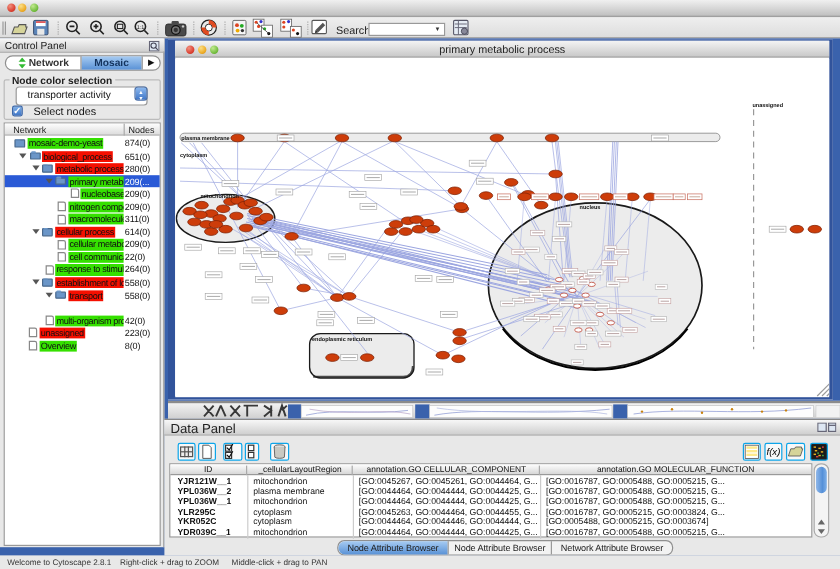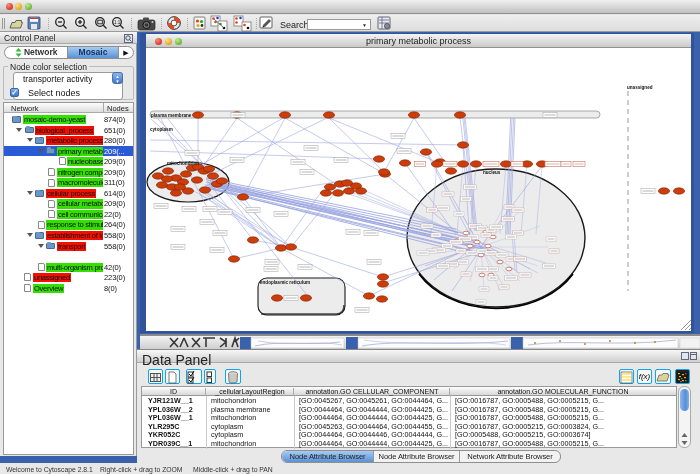--- a/index.html
+++ b/index.html
@@ -15,22 +15,22 @@
 #desktop{position:absolute;left:0;top:32px;width:700px;height:431px;background:#3a62ac}
 
 #cpanel{position:absolute;left:0;top:0;width:137px;height:424px;background:#e8e8e8;border-right:1px solid #9a9a9a}
 #cpanel-hdr{position:absolute;left:0;top:0;width:137px;height:12px;background:linear-gradient(#f7f7f7,#cfcfcf);border-bottom:1px solid #aaa;font-size:8.5px;color:#222;padding:1px 0 0 4px}
 #tabs{position:absolute;left:4px;top:14px;width:130px;height:13px;border:1px solid #8f8f8f;border-radius:7px;background:#fff}
 #tab-net{position:absolute;left:0;top:0;width:62px;height:11px;font-size:8.5px;font-weight:bold;color:#333;text-align:center;line-height:11px}
 #tab-mosaic{position:absolute;left:62px;top:0;width:52px;height:11px;background:linear-gradient(#a6cbf2,#5a92d6);border-left:1px solid #8f8f8f;border-right:1px solid #8f8f8f;
  font-size:8.5px;font-weight:bold;color:#13335e;text-align:center;line-height:11px}
 #tab-arrow{position:absolute;left:114px;top:0;width:14px;height:11px;text-align:center;font-size:7px;line-height:11px;color:#111}
 #groupbox{position:absolute;left:3px;top:34px;width:131px;height:34px;border:1px solid #bbb;border-radius:2px}
-#groupbox .glabel{position:absolute;left:4px;top:-5px;background:#e8e8e8;padding:0 2px;font-size:8.5px;font-weight:normal;color:#222}
-#combo{position:absolute;left:9px;top:5px;width:110px;height:28px;background:#fff;border:1px solid #9a9a9a;border-radius:3px;font-size:8.5px;color:#111;padding:1px 0 0 9px}
+#groupbox .glabel{position:absolute;left:4px;top:-5px;background:#e8e8e8;padding:0 2px;font-size:8.5px;font-weight:bold;color:#222}
+#combo{position:absolute;left:9px;top:5px;width:110px;height:16px;background:#fff;border:1px solid #9a9a9a;border-radius:3px;font-size:8.5px;color:#111;padding:1px 0 0 9px}
 #combo .stepper{position:absolute;right:-1px;top:-1px;width:11px;height:12px;background:linear-gradient(#8cb8ee,#3f76c8);border-radius:3px;border:1px solid #4a6fa8;color:#fff;font-size:4.5px;text-align:center;line-height:5px;padding-top:1px}
 #checkbox{position:absolute;left:10px;top:56px;width:9px;height:9px;background:linear-gradient(#7fb0e8,#3f76c8);border:1px solid #3a66a8;border-radius:2px;color:#fff;font-size:8px;line-height:8px;text-align:center;font-weight:bold}
 #cklabel{position:absolute;left:28px;top:56px;font-size:9px;color:#111}
 #treebox{position:absolute;left:3px;top:70px;width:131px;height:353px;background:#fff;border:1px solid #999}
 #treehdr{position:absolute;left:0;top:0;width:129px;height:10px;background:linear-gradient(#fdfdfd,#ddd);border-bottom:1px solid #aaa;font-size:7.5px;color:#222}
 .trow{position:absolute;left:0;width:129px;height:10.55px;font-size:7.6px;letter-spacing:-0.3px;white-space:nowrap}
 .trow .lbl{position:absolute;top:0.8px;height:9.2px;line-height:9.2px;color:#111;padding:0 1px;overflow:hidden}
 .trow .cnt{position:absolute;left:100px;top:0.8px;line-height:9.2px;color:#111;font-size:7.5px;letter-spacing:-0.1px}
 .grn{background:#35e000}
 .red{background:#f50f00}
@@ -38,21 +38,21 @@
 .fold{position:absolute;top:2px;width:9px;height:6.5px;background:#6b96c8;border:0.5px solid #49688c;border-radius:1px}
 .fold:before{content:"";position:absolute;left:0;top:-1.5px;width:4px;height:1.5px;background:#6b96c8;border-radius:1px 1px 0 0}
 .page{position:absolute;top:1px;width:6.5px;height:8px;background:#fff;border:0.7px solid #888;border-radius:0 2px 0 0}
 
 #netwin{position:absolute;left:140px;top:1px;width:554px;height:300px;background:#fff;border-left:6px solid #31539b;border-right:3px solid #31539b;border-bottom:3px solid #31539b;border-top:1px solid #31539b}
 #netwin-hdr{position:absolute;left:0;top:0;width:545px;height:14px;background:linear-gradient(#f4f4f4,#c9c9c9);border-bottom:1px solid #909090}
 #netwin-hdr .title{position:absolute;left:0;right:0;top:2px;text-align:center;font-size:9px;color:#222}
 #netcanvas{position:absolute;left:0;top:15px;width:545px;height:282px;background:#fff;overflow:hidden}
 
 #dpanel{position:absolute;left:137px;top:317px;width:563px;height:114px;background:#e8e8e8;border-top:1px solid #888}
-#dpanel-hdr{position:absolute;left:0;top:0;width:563px;height:13px;background:linear-gradient(#f7f7f7,#cfcfcf);border-bottom:1px solid #aaa;font-size:14px;color:#222;padding:1.5px 0 0 5px}
+#dpanel-hdr{position:absolute;left:0;top:0;width:563px;height:13px;background:linear-gradient(#f7f7f7,#cfcfcf);border-bottom:1px solid #aaa;font-size:11px;color:#222;padding:1.5px 0 0 5px}
 .dbtn{position:absolute;background:#f8f8f8;border:1px solid #0ea5e9;border-radius:2px}
 #dtable{position:absolute;left:4px;top:36px;width:536px;height:62px;background:#fff;border:1px solid #999}
 #dthead{position:absolute;left:0;top:0;width:534px;height:9px;background:linear-gradient(#fdfdfd,#d8d8d8);border-bottom:1px solid #999;font-size:7px;color:#111}
 #dthead div{position:absolute;top:1px;text-align:center;border-right:1px solid #aaa;height:8px}
 .drow{position:absolute;left:0;width:534px;height:8.6px;font-size:7.2px;color:#111;white-space:nowrap}
 .drow div{position:absolute;top:0;line-height:8.6px;overflow:hidden}
 #dscroll{position:absolute;left:541px;top:36px;width:13px;height:62px;background:#f4f4f4;border:1px solid #aaa;border-radius:6px}
 #dscroll .thumb{position:absolute;left:1px;top:2px;width:9px;height:22px;border-radius:5px;background:linear-gradient(90deg,#8fb7e9,#5590d8 60%,#7fb0e8)}
 #btabs{position:absolute;left:281px;top:418px;height:13px;width:280px;border:1px solid #8f8f8f;border-radius:6px;background:#f2f2f2;font-size:7.6px;letter-spacing:-0.1px;color:#222}
 #btabs div{position:absolute;top:0;height:11px;line-height:11px;text-align:center;white-space:nowrap}

